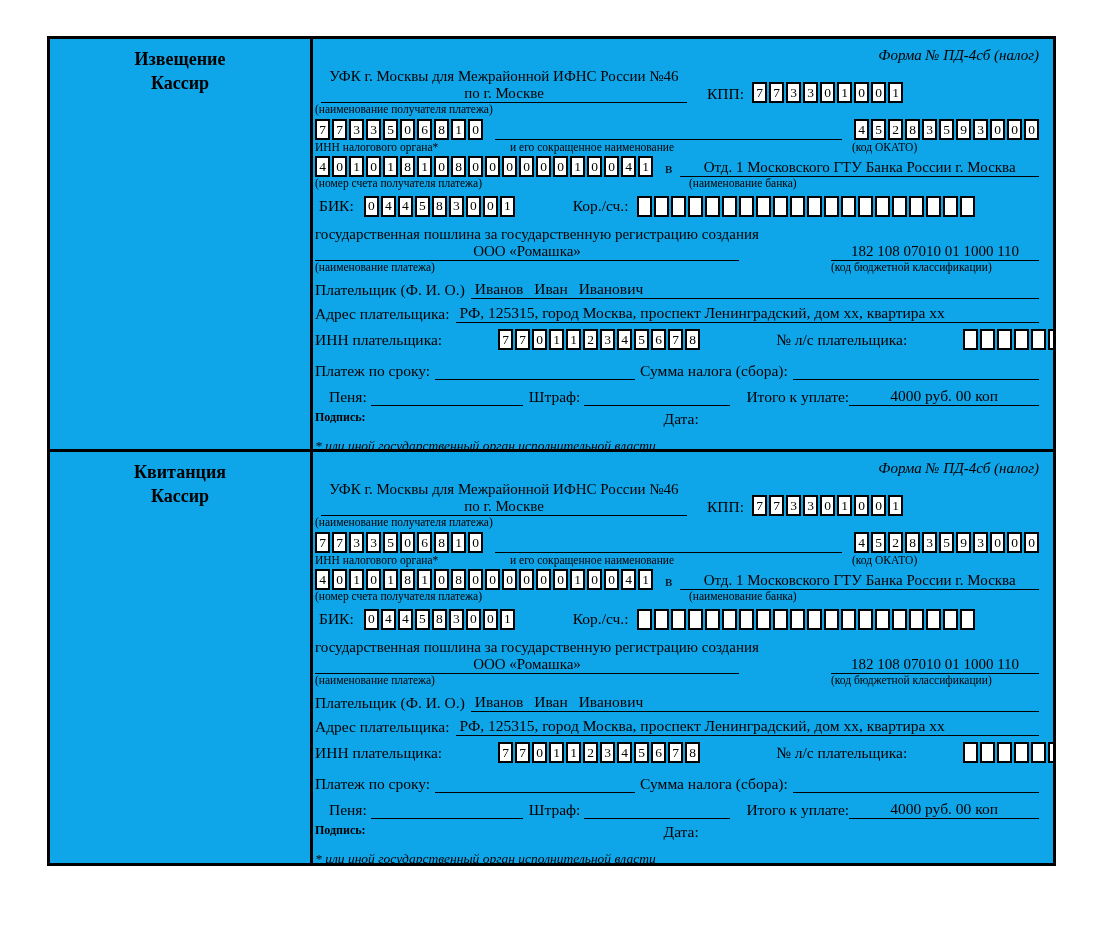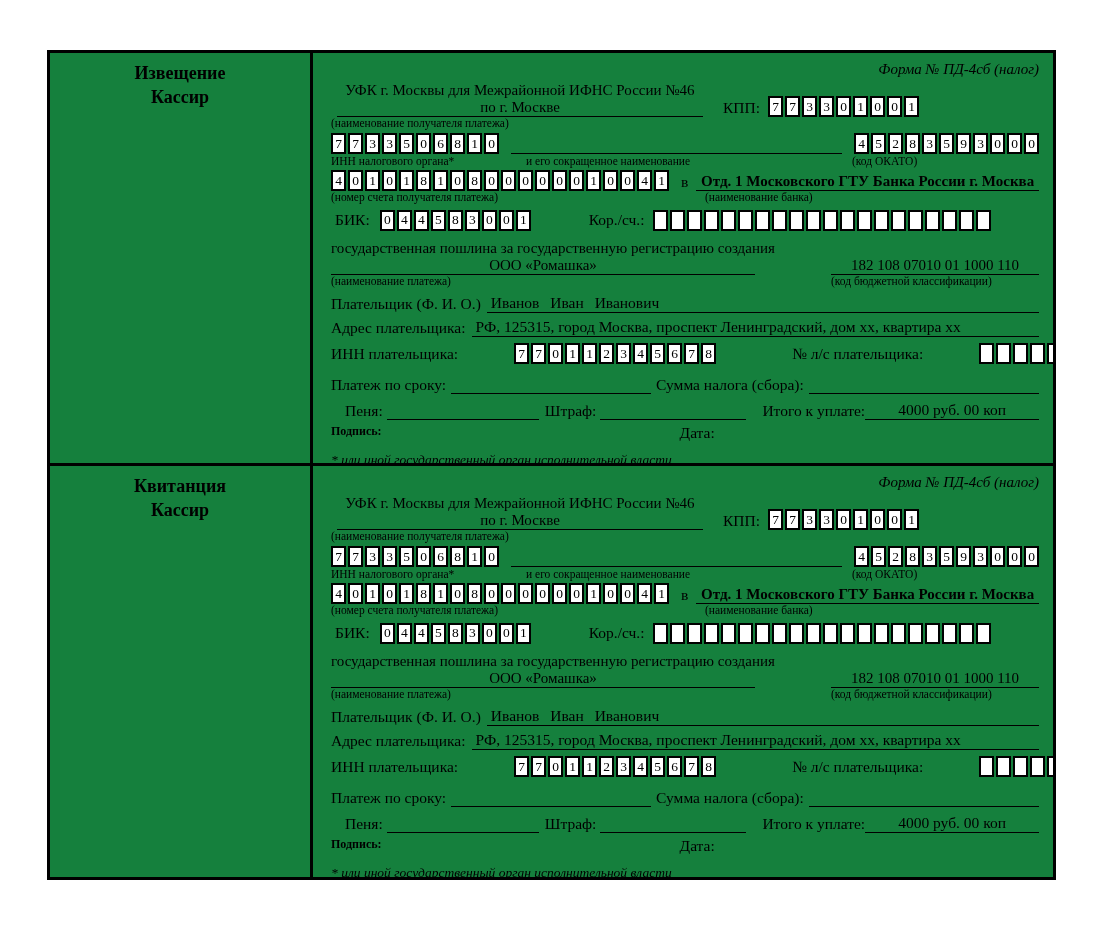--- a/index.html
+++ b/index.html
@@ -3,33 +3,33 @@
 <meta charset="utf-8">
 <style>
   * { box-sizing: border-box; margin: 0; padding: 0; }
   html, body { background: #ffffff; }
   body {
     width: 1101px; height: 929px; position: relative;
     color: #000;
     font-family: "Liberation Serif", "DejaVu Serif", serif;
   }
   .doc {
-    position: absolute; left: 47px; top: 50px; width: 1009px;
-    border: 3px solid #000; background: #15803d;
+    position: absolute; left: 47px; top: 36px; width: 1009px;
+    border: 3px solid #000; background: #0ea5e9;
   }
   .section { display: flex; height: 410px; }
   .section + .section { border-top: 3px solid #000; height: 414px; }
 
   .left-col {
     flex: 0 0 263px; border-right: 3px solid #000;
     text-align: center; padding-top: 8px;
   }
   .title { font-weight: 700; font-size: 18px; line-height: 24px; }
 
-  .right-col { flex: 1; padding: 5px 14px 0 18px; overflow: hidden; }
+  .right-col { flex: 1; padding: 5px 14px 0 2px; overflow: hidden; }
 
   .row { display: flex; align-items: flex-end; }
   .lbl { font-size: 15.5px; white-space: nowrap; }
   .cap { font-size: 11.5px; text-align: left; white-space: nowrap; }
   .it  { font-style: italic; }
   .ul  { border-bottom: 1.5px solid #000; }
   .line{ border-bottom: 1.5px solid #000; height: 18px; }
 
   .cells { display: inline-flex; gap: 2px; align-items: flex-end; }
   .cell {
@@ -44,21 +44,21 @@
   .kpp-lbl { margin-left: 20px; margin-right: 8px; }
   .r-cap1 .cap-recipient { width: 378px; }
   .r-inn { margin-top: 4px; }
   .shortline { flex: 1; margin: 0 12px; }
   .r-cap2 { margin-top: 1px; }
   .cap-inn { width: 195px; }
   .cap-short { flex: 1; }
   .cap-okato { width: 187px; }
   .r-acct { margin-top: 3px; }
   .in-lbl { margin: 0 8px 0 12px; }
-  .bank { flex: 1; text-align: center; font-size: 15px; white-space: nowrap; font-weight: bold; }
+  .bank { flex: 1; text-align: center; font-size: 15px; white-space: nowrap; }
   .cap-acct { width: 344px; }
   .cap-bank { flex: 1; margin-left: 30px; }
   .r-bik { margin-top: 4px; align-items: center; height: 26px; }
   .bik-lbl { margin: 0 10px 0 4px; }
   .corr-lbl { margin-left: 58px; margin-right: 8px; }
   .r-pay1 { margin-top: 5px; font-size: 15px; height: 19px; }
   .pay2 { width: 424px; text-align: center; font-size: 15px; }
   .kbk { margin-left: auto; width: 208px; text-align: center; font-size: 15px; white-space: nowrap; }
   .cap-pay { width: 424px; }
   .cap-kbk { margin-left: auto; width: 208px; }

